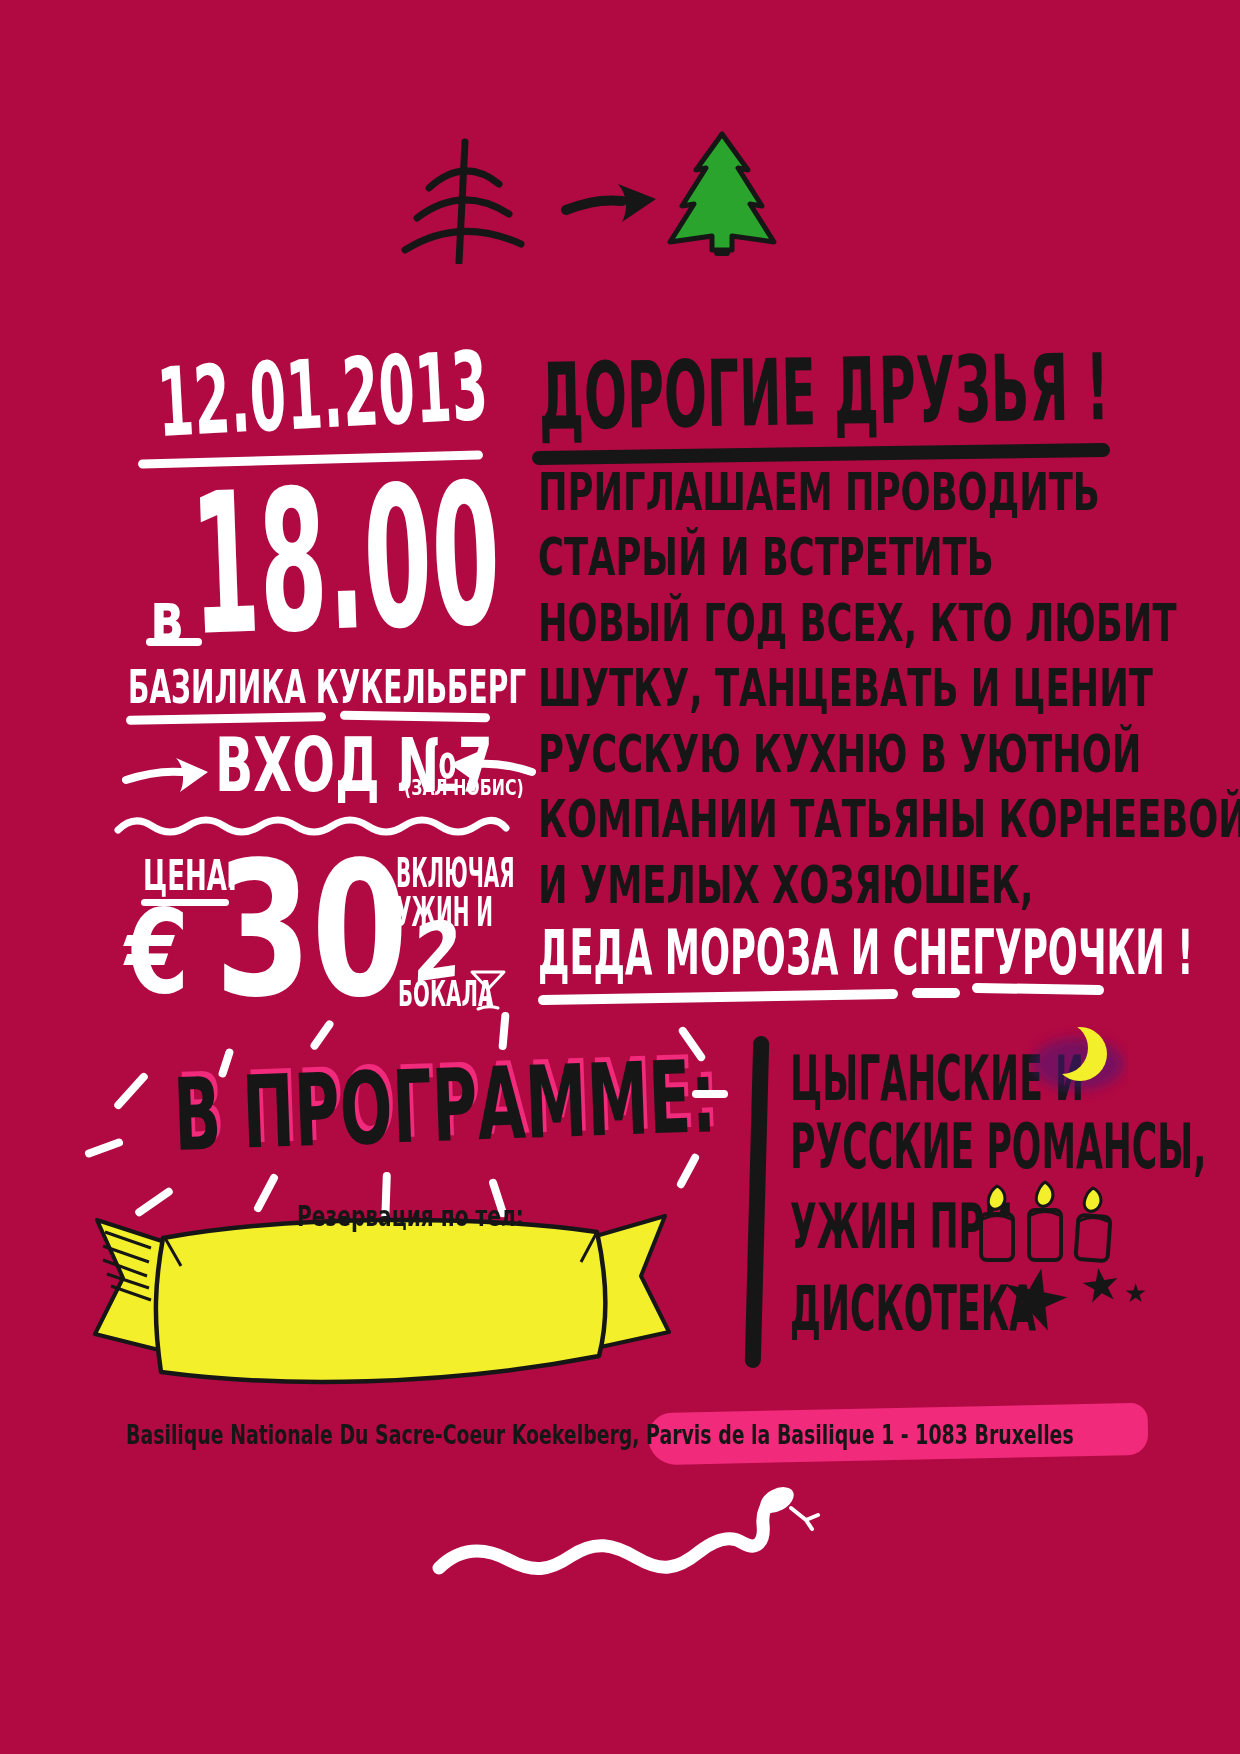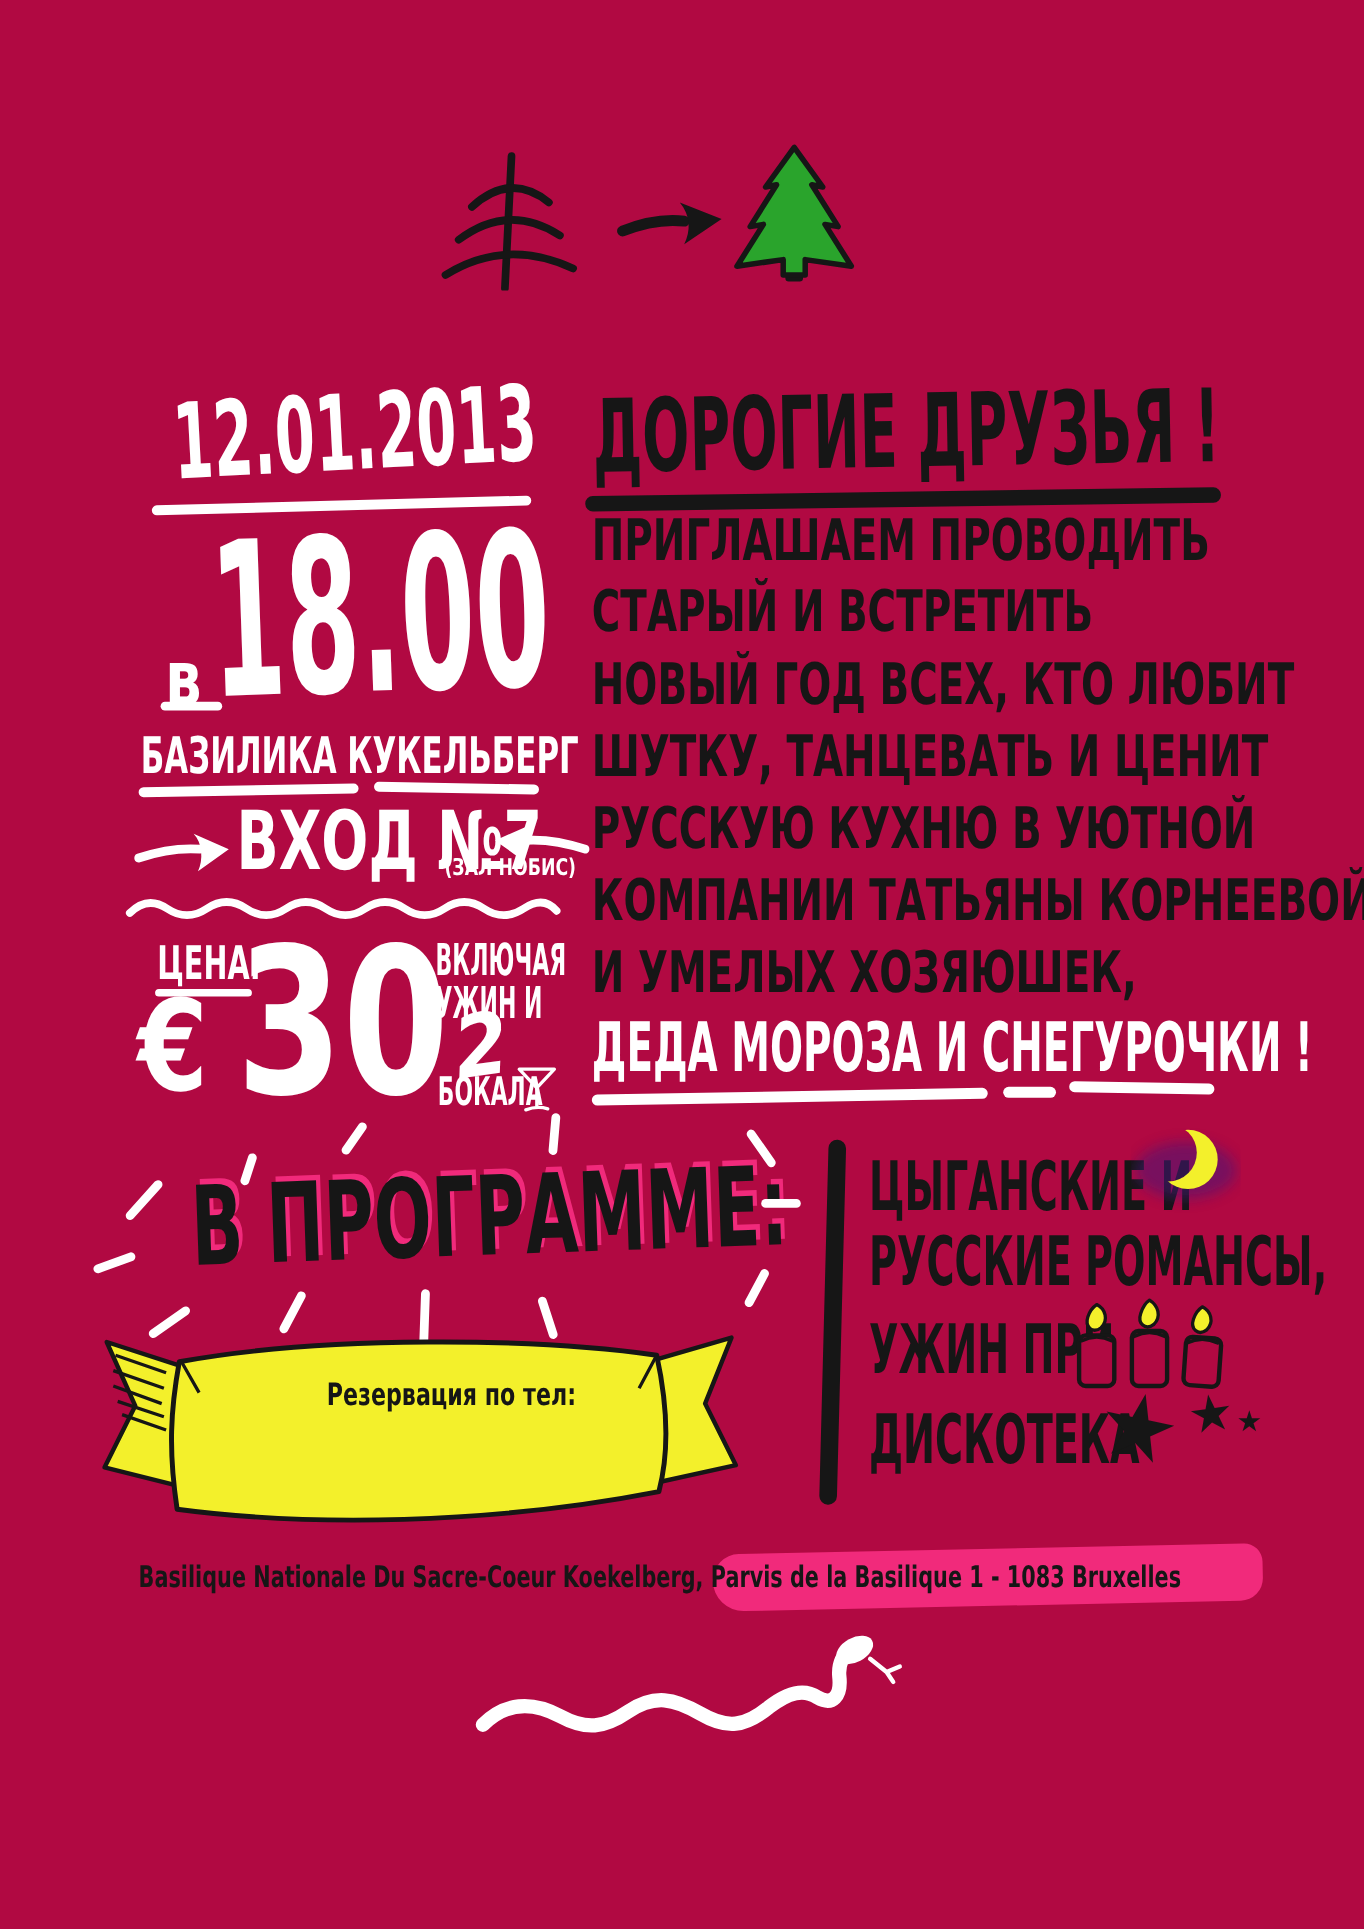--- a/index.html
+++ b/index.html
@@ -173,21 +173,21 @@
     <svg width="592" height="218" viewBox="0 0 592 218">
       <g stroke="#161616" stroke-linejoin="round">
         <path d="M86,58 L12,34 L38,92 L10,148 L90,168 Z" fill="#f3f02b" stroke-width="4"></path>
         <path d="M20,46 L66,62 M18,60 L64,76 M18,74 L62,90 M22,88 L64,102 M26,100 L66,114" fill="none" stroke-width="3"></path>
         <path d="M504,52 L580,30 L556,90 L584,146 L502,164 Z" fill="#f3f02b" stroke-width="4"></path>
         <path d="M78,52 C210,28 402,30 512,46 C522,92 524,132 514,170 C360,200 196,202 76,186 C68,132 70,96 78,52 Z" fill="#f3f02b" stroke-width="4.5"></path>
         <path d="M80,52 L96,80 M512,46 L496,76" fill="none" stroke-width="3"></path>
       </g>
     </svg>
   </span>
-  <div class="abs center" style="left:170px;top:1254px;width:480px;">
+  <div class="abs center" style="left:170px;top:1203px;width:480px;">
     <div style="line-height:1.05;"><span class="hand k" style="display:inline-block;font-size:28px;transform:scaleX(.72);transform-origin:50% 0;">Резервация по тел:</span></div>
   </div>
 
   <div class="abs" style="left:648px;top:1408px;width:500px;height:52px;background:#f12a7b;border-radius:26px 18px 22px 30px;transform:rotate(-1.2deg);"></div>
   <div class="abs hand k" style="left:126px;top:1421px;font-size:27px;transform:scaleX(.70);"><span>Basilique Nationale Du Sacre-Coeur Koekelberg, </span><span>Parvis de la Basilique 1 - 1083 Bruxelles</span></div>
 
   <span class="abs" style="left:425px;top:1482px;">
     <svg width="400" height="130" viewBox="0 0 400 130">
       <path d="M14,86 C34,66 58,64 84,78 C108,91 124,89 146,74 C170,58 188,62 212,76 C236,90 252,88 274,70 C292,56 306,53 318,61 C332,69 340,60 338,42 C337,31 341,21 350,17" fill="none" stroke="#fff" stroke-width="13" stroke-linecap="round"></path>
       <ellipse cx="352" cy="18" rx="18" ry="11" transform="rotate(-28 352 18)" fill="#fff"></ellipse>

